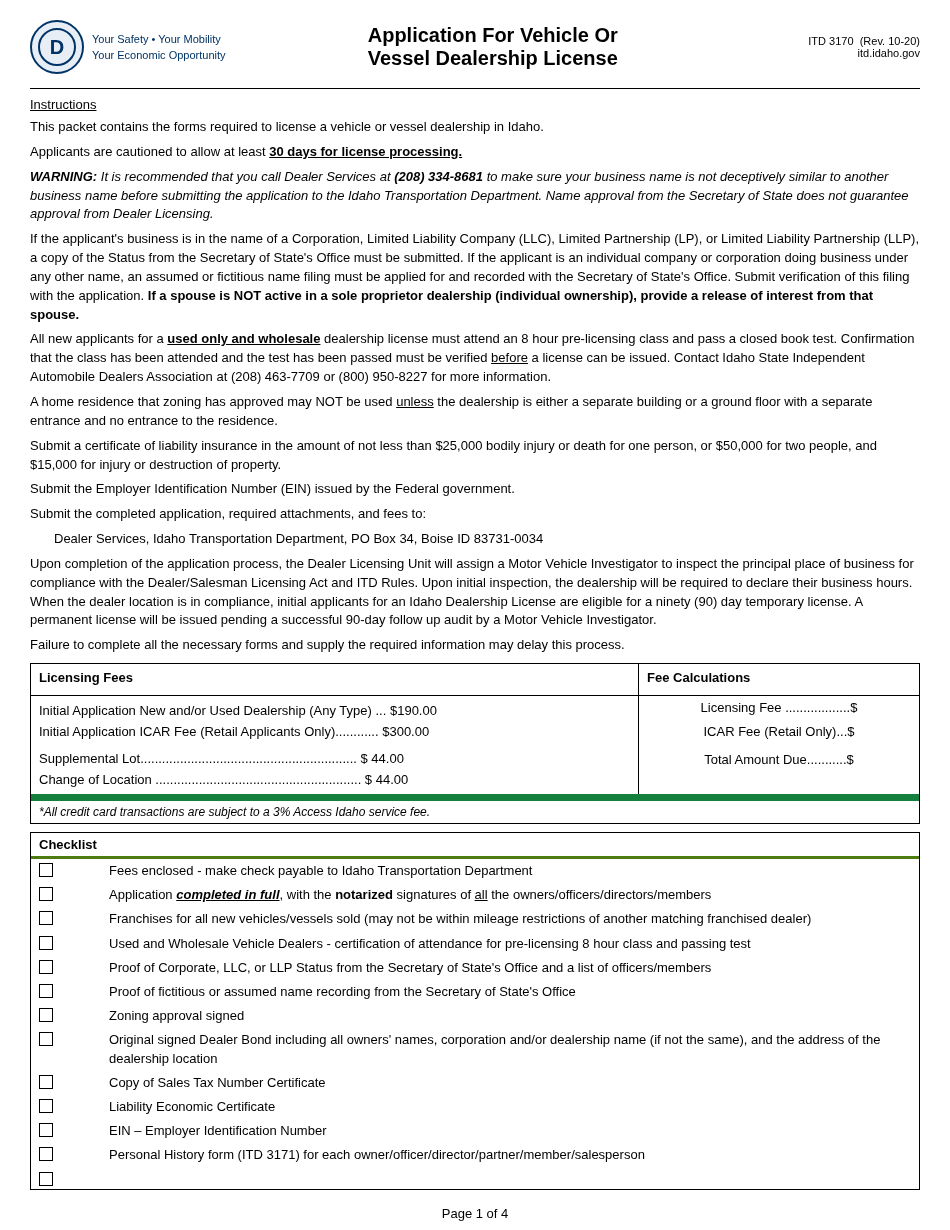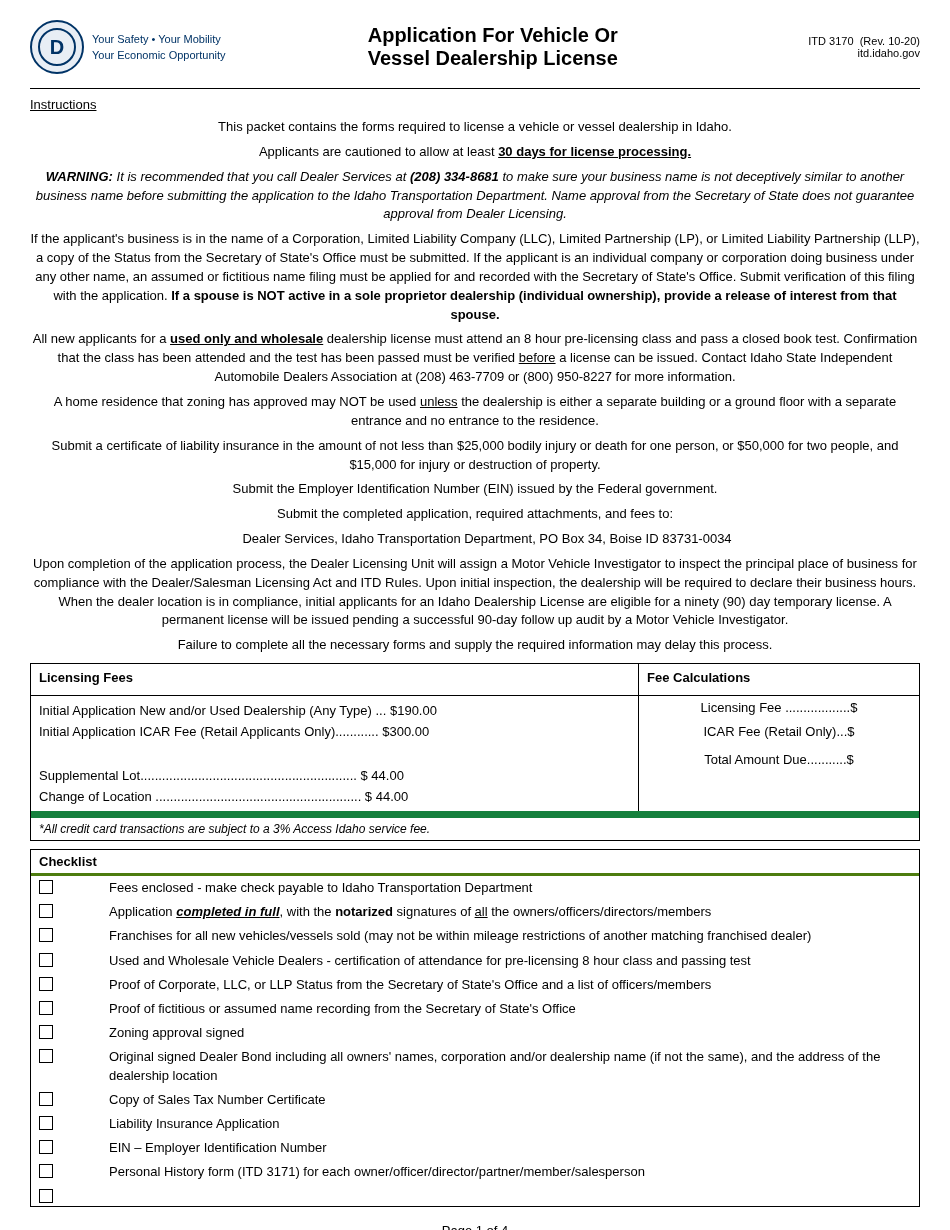--- a/index.html
+++ b/index.html
@@ -59,21 +59,20 @@
     }
     .instructions-heading {
       text-decoration: underline;
       font-size: 13px;
       font-weight: normal;
       margin-bottom: 6px;
     }
     .content-section {
       margin-bottom: 6px;
       line-height: 1.45;
-      text-align: center;
     }
     .underline { text-decoration: underline; }
     .bold { font-weight: bold; }
     .bold-italic { font-weight: bold; font-style: italic; }
     .indent { margin-left: 24px; }
     .table-section {
       border: 1px solid #000;
       margin: 8px 0;
     }
     .table-header-row {
@@ -250,21 +249,21 @@
       <div class="col-header">Licensing Fees</div>
     </div>
     <div class="table-col-right">
       <div class="col-header">Fee Calculations</div>
     </div>
   </div>
   <div class="table-body-row">
     <div class="table-body-left">
       <div class="fee-row">Initial Application New and/or Used Dealership (Any Type) ... $190.00</div>
       <div class="fee-row">Initial Application ICAR Fee (Retail Applicants Only)............ $300.00</div>
-      <div class="fee-row" style="margin-top:23px;">Supplemental Lot............................................................ $  44.00</div>
+      <div class="fee-row" style="margin-top:6px;">Supplemental Lot............................................................ $  44.00</div>
       <div class="fee-row">Change of Location ......................................................... $  44.00</div>
     </div>
     <div class="table-body-right">
       <div class="fee-calc-row">
         <span>Licensing Fee ..................$</span>
           <span class="fee-line"></span>
       </div>
       <div class="fee-calc-row" style="margin-top:8px;">
         <span>ICAR Fee (Retail Only)...$</span>
           <span class="fee-line"></span>
@@ -312,21 +311,21 @@
   <div class="checklist-item">
     <span class="checkbox"></span>
     <span>Original signed Dealer Bond including all owners' names, corporation and/or dealership name (if not the same), and the address of the dealership location</span>
   </div>
   <div class="checklist-item">
     <span class="checkbox"></span>
     <span>Copy of Sales Tax Number Certificate</span>
   </div>
   <div class="checklist-item">
     <span class="checkbox"></span>
-    <span>Liability Insurance Application</span>
+    <span>Liability Economic Certificate</span>
   </div>
   <div class="checklist-item">
     <span class="checkbox"></span>
     <span>EIN – Employer Identification Number</span>
   </div>
   <div class="checklist-item">
     <span class="checkbox"></span>
     <span>Personal History form (ITD 3171) for each owner/officer/director/partner/member/salesperson</span>
   </div>
   <div class="checklist-item">

